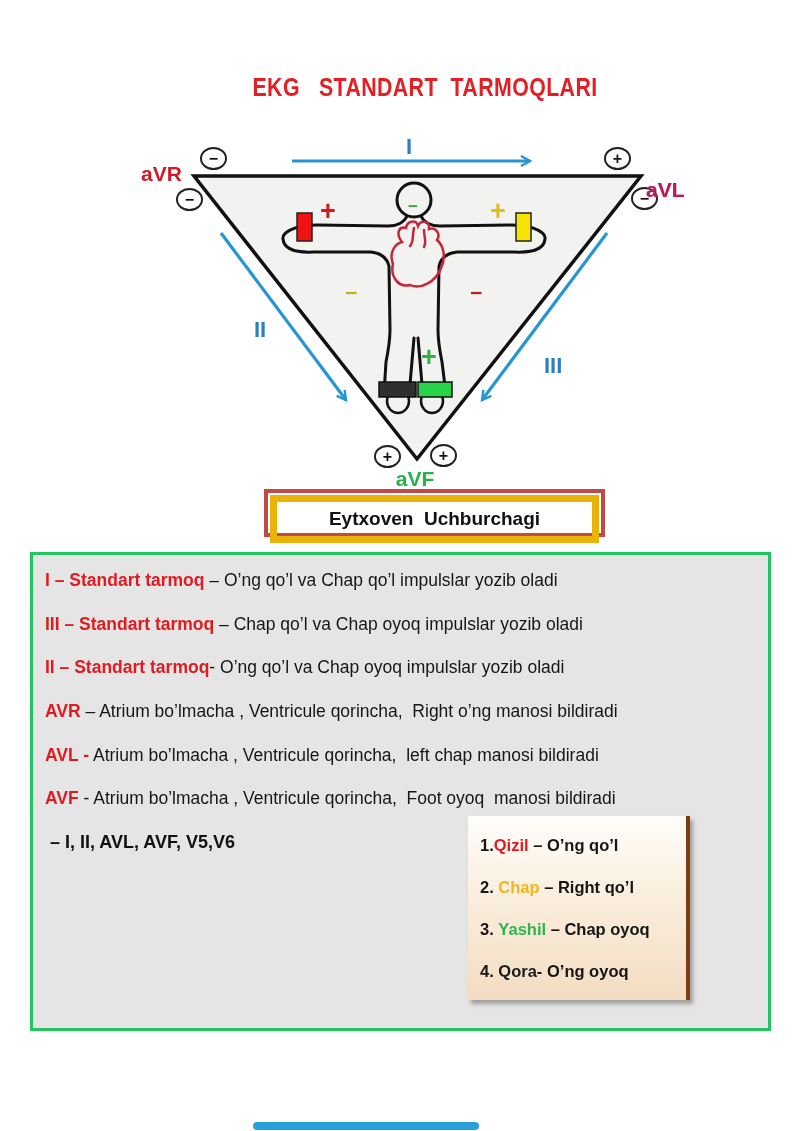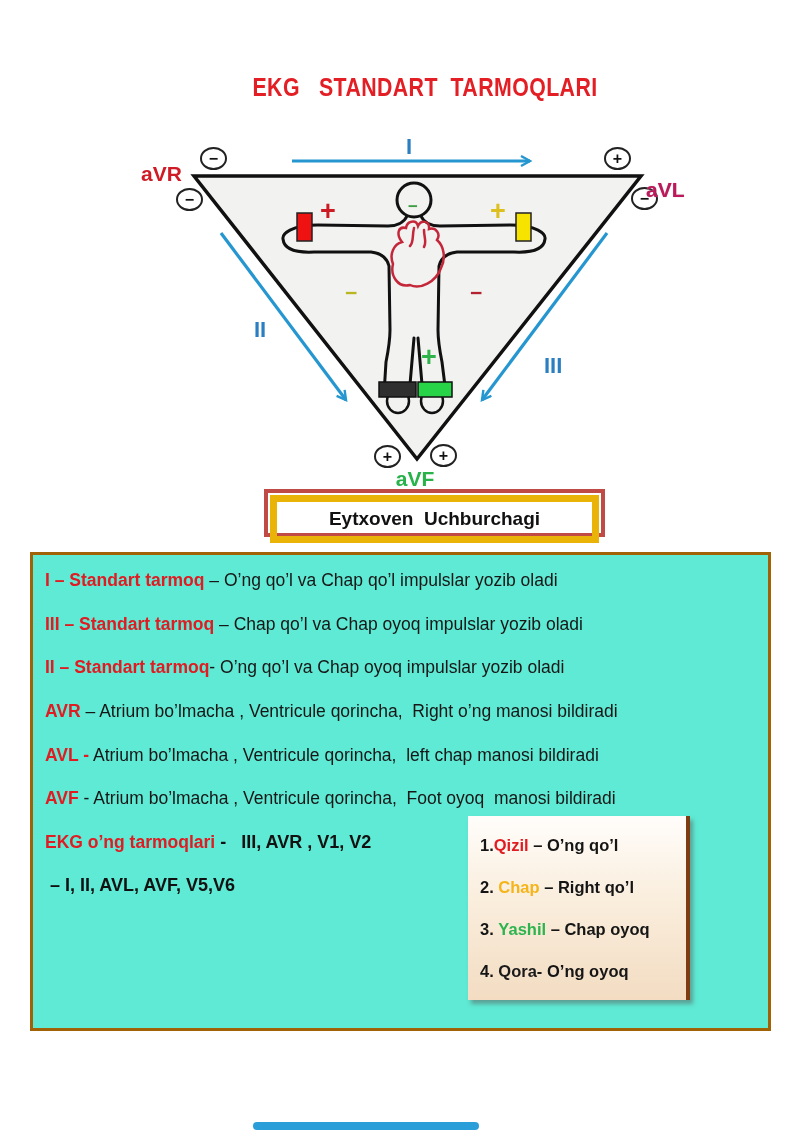--- a/index.html
+++ b/index.html
@@ -41,21 +41,21 @@
 
   
   .caption-box{position:absolute;left:264px;top:489px;width:341px;height:48px;
                border:4px solid #bf4a46;background:#fff;box-sizing:border-box;}
   .caption-inner{margin:2px;border:7px solid #eab308;height:calc(100% - 6px);
                  display:flex;align-items:center;justify-content:center;
                  font-weight:bold;font-size:19px;color:#111;white-space:pre;}
 
   
   .info-box{position:absolute;left:30px;top:552px;width:741px;height:479px;
-            border:3px solid #a16207;box-sizing:border-box;padding:4px 6px 0 12px;background:#5eead4;}
+            border:3px solid #22c55e;box-sizing:border-box;padding:4px 6px 0 12px;background:#e5e5e5;}
   .info-box p{margin:0;height:43.6px;display:flex;align-items:center;
               font-size:17.5px;color:#161616;white-space:pre;}
   .info-label{color:#e01b22;font-weight:bold;}
   p.bold-rest .info-rest{font-weight:bold;color:#111;font-size:18px;}
 
   
   .legend-box{position:absolute;left:468px;top:816px;width:222px;height:184px;
               background:linear-gradient(180deg,#fffdfb 0%,#faeedd 45%,#f3dcc2 100%);
               border-right:4px solid #7d3c12;box-shadow:3px 4px 4px rgba(90,90,90,.5);
               box-sizing:border-box;padding:8px 0 0 12px;}
@@ -136,21 +136,20 @@
     <div class="caption-inner">Eytxoven  Uchburchagi</div>
   </div>
 
   <div class="info-box">
     <p><span class="info-label">I – Standart tarmoq</span><span class="info-rest"> – O’ng qo’l va Chap qo’l impulslar yozib oladi</span></p>
     <p><span class="info-label">III – Standart tarmoq</span><span class="info-rest"> – Chap qo’l va Chap oyoq impulslar yozib oladi</span></p>
     <p><span class="info-label">II – Standart tarmoq</span><span class="info-rest">- O’ng qo’l va Chap oyoq impulslar yozib oladi</span></p>
     <p><span class="info-label">AVR</span><span class="info-rest"> – Atrium bo’lmacha , Ventricule qorincha,  Right o’ng manosi bildiradi</span></p>
     <p><span class="info-label">AVL -</span><span class="info-rest"> Atrium bo’lmacha , Ventricule qorincha,  left chap manosi bildiradi</span></p>
     <p><span class="info-label">AVF</span><span class="info-rest"> - Atrium bo’lmacha , Ventricule qorincha,  Foot oyoq  manosi bildiradi</span></p>
-    <p class="bold-rest"><span class="info-label">EKG o’ng tarmoqlari</span><span class="info-rest"> -   III, AVR , V1, V2</span></p>
     <p class="bold-rest"><span class="info-rest"> – I, II, AVL, AVF, V5,V6</span></p>
   </div>
 
   <div class="legend-box">
     <div class="row">
       <span>1.</span><span style="color: rgb(224, 27, 34);">Qizil</span><span> – O’ng qo’l</span>
     </div>
     <div class="row">
       <span>2. </span><span style="color: rgb(245, 181, 26);">Chap</span><span> – Right qo’l</span>
     </div>

